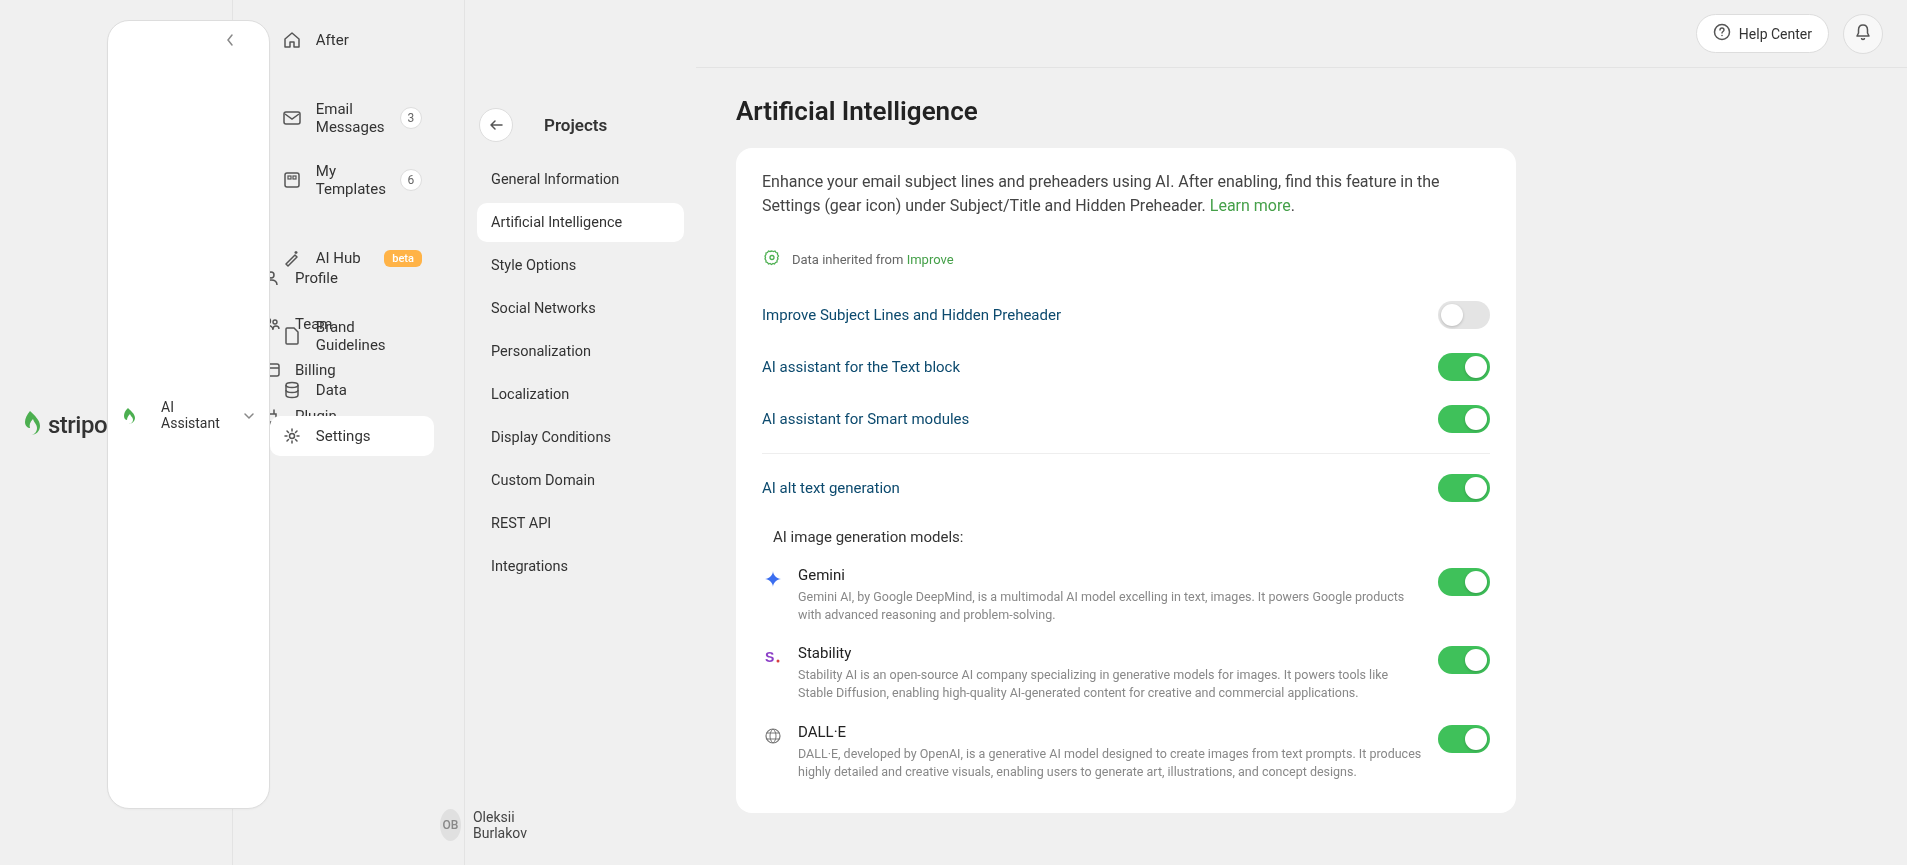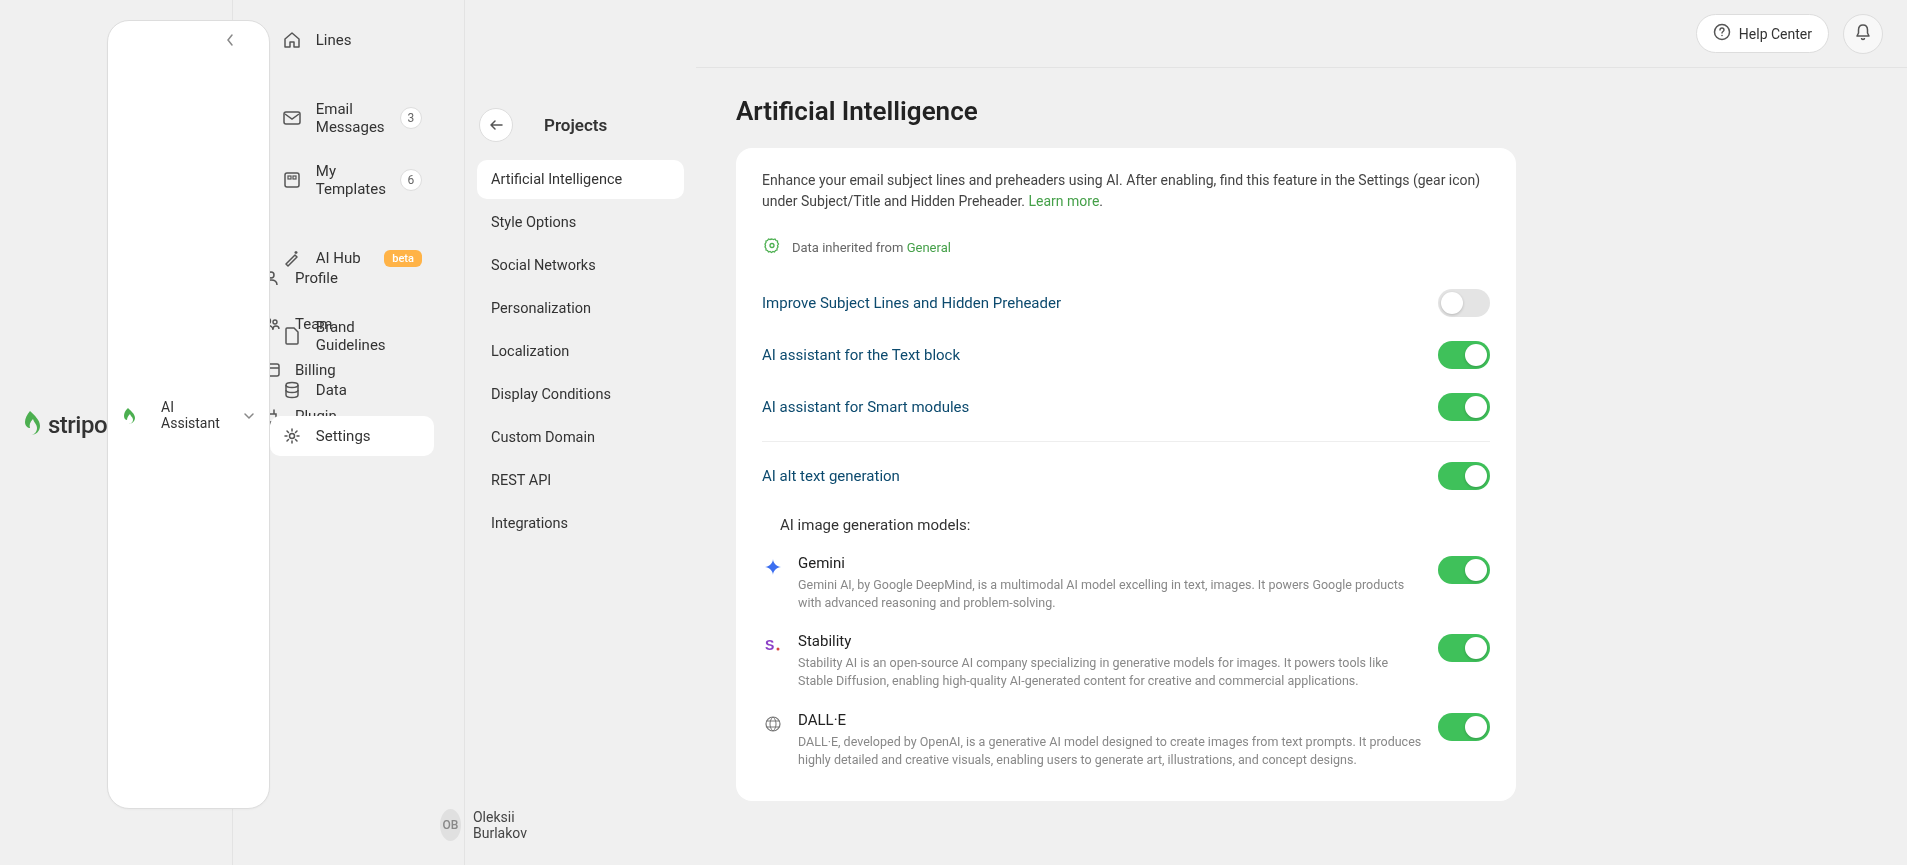--- a/index.html
+++ b/index.html
@@ -219,24 +219,24 @@
     color: #222;
     margin-bottom: 22px;
   }
   .card {
     background: #fff;
     border-radius: 16px;
     padding: 22px 26px;
     max-width: 780px;
   }
   .card-desc {
-    font-size: 14px;
+    font-size: 16px;
     color: #444;
     line-height: 1.5;
-    margin-bottom: 24px;
+    margin-bottom: 30px;
   }
   .card-desc a { color: #45a049; text-decoration: none; }
   .inherited {
     display: flex; align-items: center; gap: 10px;
     font-size: 13px; color: #666;
     margin-bottom: 18px;
   }
   .inherited .gear-ai { color: #4CAF50; }
   .inherited a { color: #45a049; text-decoration: none; }
   .toggle-row {
@@ -260,21 +260,21 @@
     background: #fff;
     position: absolute;
     top: 3px;
     transition: left .2s;
     box-shadow: 0 1px 3px rgba(0,0,0,0.2);
   }
   .toggle.off .toggle-knob { left: 3px; }
   .toggle.on .toggle-knob { left: 27px; }
   .divider { height: 1px; background: #eee; margin: 8px 0; }
   .models-title {
-    font-size: 15px; color: #333; margin: 14px 0 10px 18px;
+    font-size: 15px; color: #333; margin: 14px 0 10px 11px;
   }
   .model-row {
     display: flex; align-items: flex-start; gap: 14px;
     padding: 10px 0;
   }
   .model-icon {
     width: 22px; height: 22px; flex-shrink: 0;
     display: flex; align-items: center; justify-content: center;
     margin-top: 2px;
   }
@@ -317,21 +317,21 @@
       </span>
     </div>
 
     <div class="nav">
       <div class="nav-item">
         <span class="nav-icon">
             <svg width="18" height="18" viewBox="0 0 18 18" fill="none">
               <path d="M2 8 L9 2 L16 8 V16 H11 V11 H7 V16 H2 Z" stroke="#555" stroke-width="1.5" stroke-linejoin="round"></path>
             </svg>
           </span>
-        <span class="nav-label">Lines</span>
+        <span class="nav-label">After</span>
       </div>
 
       <div class="nav-spacer"></div>
 
       <div class="nav-item">
         <span class="nav-icon">
             <svg width="18" height="14" viewBox="0 0 18 14" fill="none">
               <rect x="1" y="1" width="16" height="12" rx="2" stroke="#555" stroke-width="1.5"></rect>
               <path d="M2 3 L9 8 L16 3" stroke="#555" stroke-width="1.5" fill="none"></path>
             </svg>
@@ -443,20 +443,21 @@
 
   <div class="sidebar3" style="padding-top: 108px;">
     <div class="s3-header">
       <div class="back-btn">
         <svg width="14" height="12" viewBox="0 0 14 12">
             <path d="M6 2 L2 6 L6 10 M2 6 H13" stroke="#555" stroke-width="1.5" fill="none" stroke-linecap="round" stroke-linejoin="round"></path>
           </svg>
       </div>
       <div class="s3-title">Projects</div>
     </div>
+    <div class="s3-item">General Information</div>
     <div class="s3-item active">Artificial Intelligence</div>
     <div class="s3-item">Style Options</div>
     <div class="s3-item">Social Networks</div>
     <div class="s3-item">Personalization</div>
     <div class="s3-item">Localization</div>
     <div class="s3-item">Display Conditions</div>
     <div class="s3-item">Custom Domain</div>
     <div class="s3-item">REST API</div>
     <div class="s3-item">Integrations</div>
   </div>
@@ -484,21 +485,21 @@
 
       <div class="card">
         <p class="card-desc">
           <span>Enhance your email subject lines and preheaders using AI. After enabling, find this feature in the Settings (gear icon) under Subject/Title and Hidden Preheader. </span><a href="#">Learn more</a><span>.</span>
         </p>
         <div class="inherited">
           <span class="gear-ai"><svg width="20" height="20" viewBox="0 0 20 20" fill="none">
                 <path d="M10 3 L11.5 3.5 L13 3 L14 4.5 L15.5 5 L15.5 6.5 L16.5 8 L15.5 9.5 L16 11 L15 12.5 L15 14 L13.5 14.5 L12.5 16 L11 15.5 L9.5 16.5 L8 15.5 L6.5 16 L5.5 14.5 L4 14 L4 12.5 L3 11 L3.5 9.5 L3 8 L4 6.5 L4 5 L5.5 4.5 L6.5 3 L8 3.5 Z" stroke="#4CAF50" stroke-width="1.3" fill="none"></path>
                 <circle cx="10" cy="9.5" r="2" stroke="#4CAF50" stroke-width="1.3"></circle>
               </svg></span>
-          <span><span>Data inherited from </span><a href="#">General</a></span>
+          <span><span>Data inherited from </span><a href="#">Improve</a></span>
         </div>
 
         <div class="toggle-row">
           <span>Improve Subject Lines and Hidden Preheader</span>
           <div class="toggle off">
               <div class="toggle-knob"></div>
             </div>
         </div>
         <div class="toggle-row">
           <span>AI assistant for the Text block</span>

